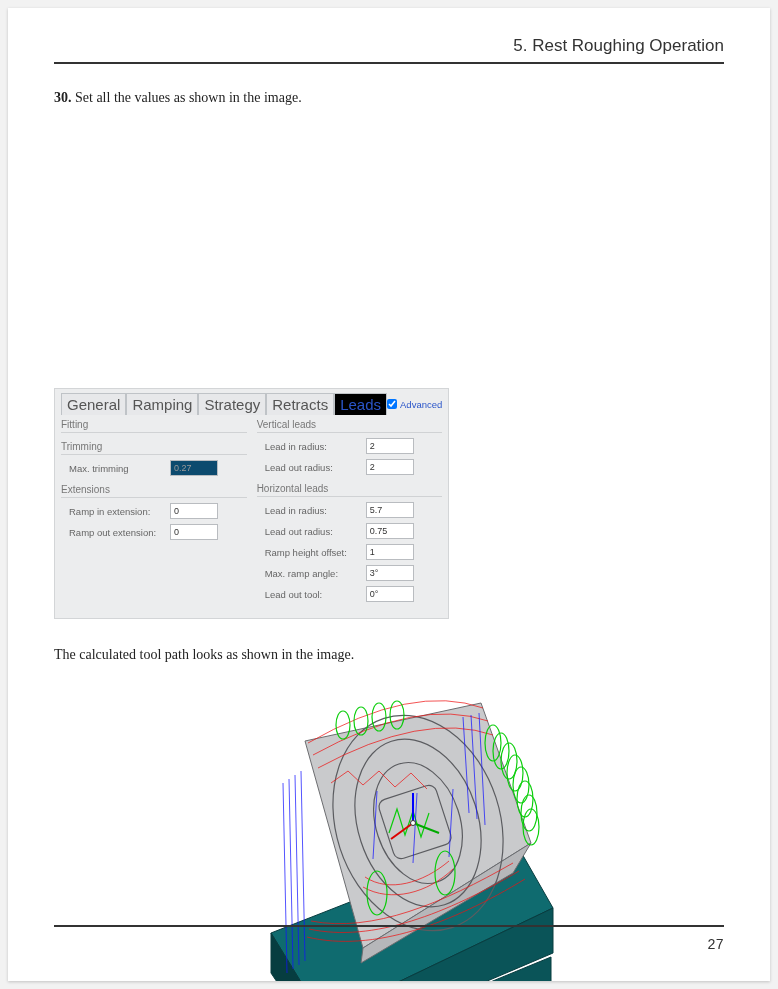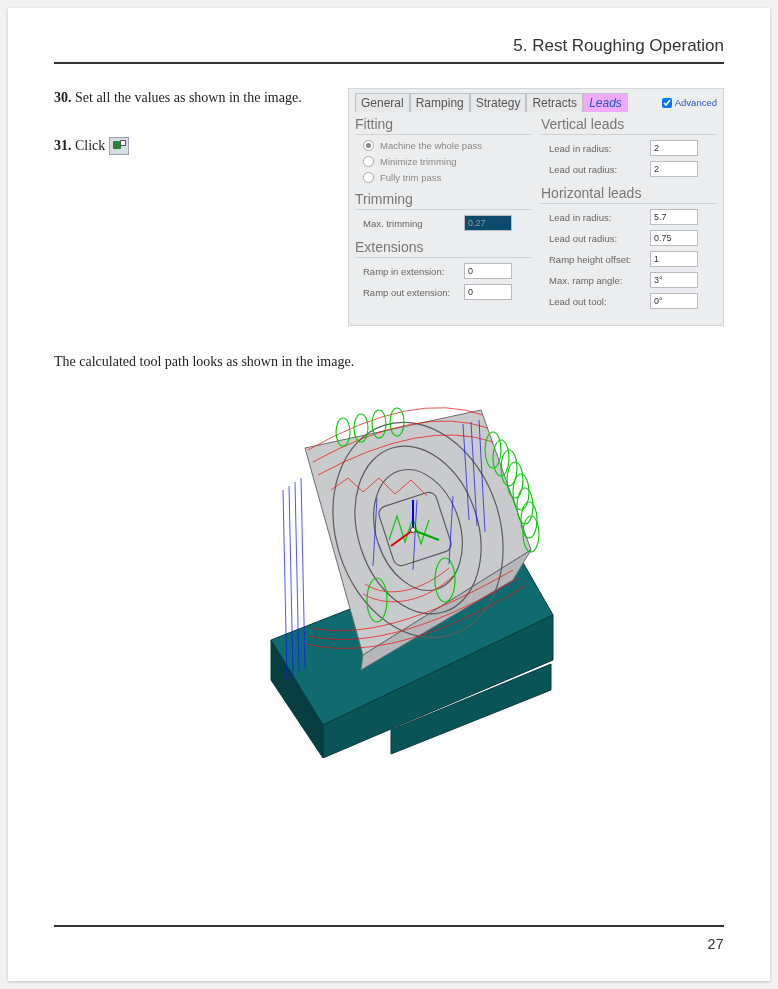--- a/index.html
+++ b/index.html
@@ -26,21 +26,22 @@
       font-family: Helvetica, Arial, sans-serif;
       font-size: 17px;
       color: #333;
       padding-bottom: 6px;
       border-bottom: 2px solid #333;
       margin-bottom: 24px;
     }
     .content-row {
       display: flex;
       align-items: flex-start;
-      gap: 14px;
+      gap: 20px;
+      flex-direction: column;
     }
     .steps {
       width: 280px;
       flex: 0 0 280px;
       font-size: 14px;
       line-height: 1.4;
       color: #222;
     }
     .step { margin-bottom: 28px; }
     .step-num { font-weight: bold; }
@@ -83,37 +84,36 @@
       align-items: center;
       margin-bottom: 4px;
     }
     .tabs { display: flex; gap: 0; }
     .tab {
       padding: 2px 5px 2px 5px;
       border: 1px solid #bfc3c7;
       border-bottom: none;
       background: #e7e8ea;
       color: #555;
-      font-size: 12px;
+      font-size: 15px;
     }
     .tab.active {
-      background: #f0abfc;
+      background: #000000;
       color: #2a55c9;
-      font-style: italic;
     }
     .advanced { display:flex; align-items:center; gap:3px; color:#2a55c9; }
     .advanced input { width:10px; height:10px; margin:0; }
     .dialog-body {
       display: flex;
       gap: 10px;
     }
     .col { flex: 1; }
     .group { margin-bottom: 8px; }
     .group-title {
-      font-size: 14px;
+      font-size: 10px;
       color: #777;
       border-bottom: 1px solid #d0d2d4;
       padding-bottom: 2px;
       margin-bottom: 4px;
     }
     .group-body { padding-left: 8px; }
     .radio-row, .field-row {
       display: flex;
       align-items: center;
       gap: 6px;
@@ -179,25 +179,20 @@
 </head>
 <body>
 <div class="page">
   <div class="chapter-header">5. Rest Roughing Operation</div>
 
   <div class="content-row">
     <div class="steps">
       <div class="step">
         <span class="step-num">30.</span>
         <span> Set all the values as shown in the image.</span>
-      </div>
-      <div class="step">
-        <span class="step-num">31.</span>
-        <span> Click </span>
-        <span class="inline-icon"></span>
       </div>
     </div>
 
     <div class="dialog">
       <div class="dialog-top">
         <div class="tabs">
           <div class="tab">General</div>
           <div class="tab">Ramping</div>
           <div class="tab">Strategy</div>
           <div class="tab">Retracts</div>
@@ -206,34 +201,20 @@
         <label class="advanced">
           <input type="checkbox" checked="" style="">
           <span>Advanced</span>
         </label>
       </div>
 
       <div class="dialog-body">
         <div class="col">
           <div class="group">
             <div class="group-title">Fitting</div>
-            <div class="group-body">
-              <div class="radio-row">
-                <span class="radio-dot checked"></span>
-                <span>Machine the whole pass</span>
-              </div>
-              <div class="radio-row">
-                <span class="radio-dot"></span>
-                <span>Minimize trimming</span>
-              </div>
-              <div class="radio-row">
-                <span class="radio-dot"></span>
-                <span>Fully trim pass</span>
-              </div>
-            </div>
           </div>
 
           <div class="group">
             <div class="group-title">Trimming</div>
             <div class="group-body">
               <div class="field-row">
                 <span class="field-label">Max. trimming</span>
                 <input class="field-input disabled" readonly="" value="0.27" style="">
               </div>
             </div>

